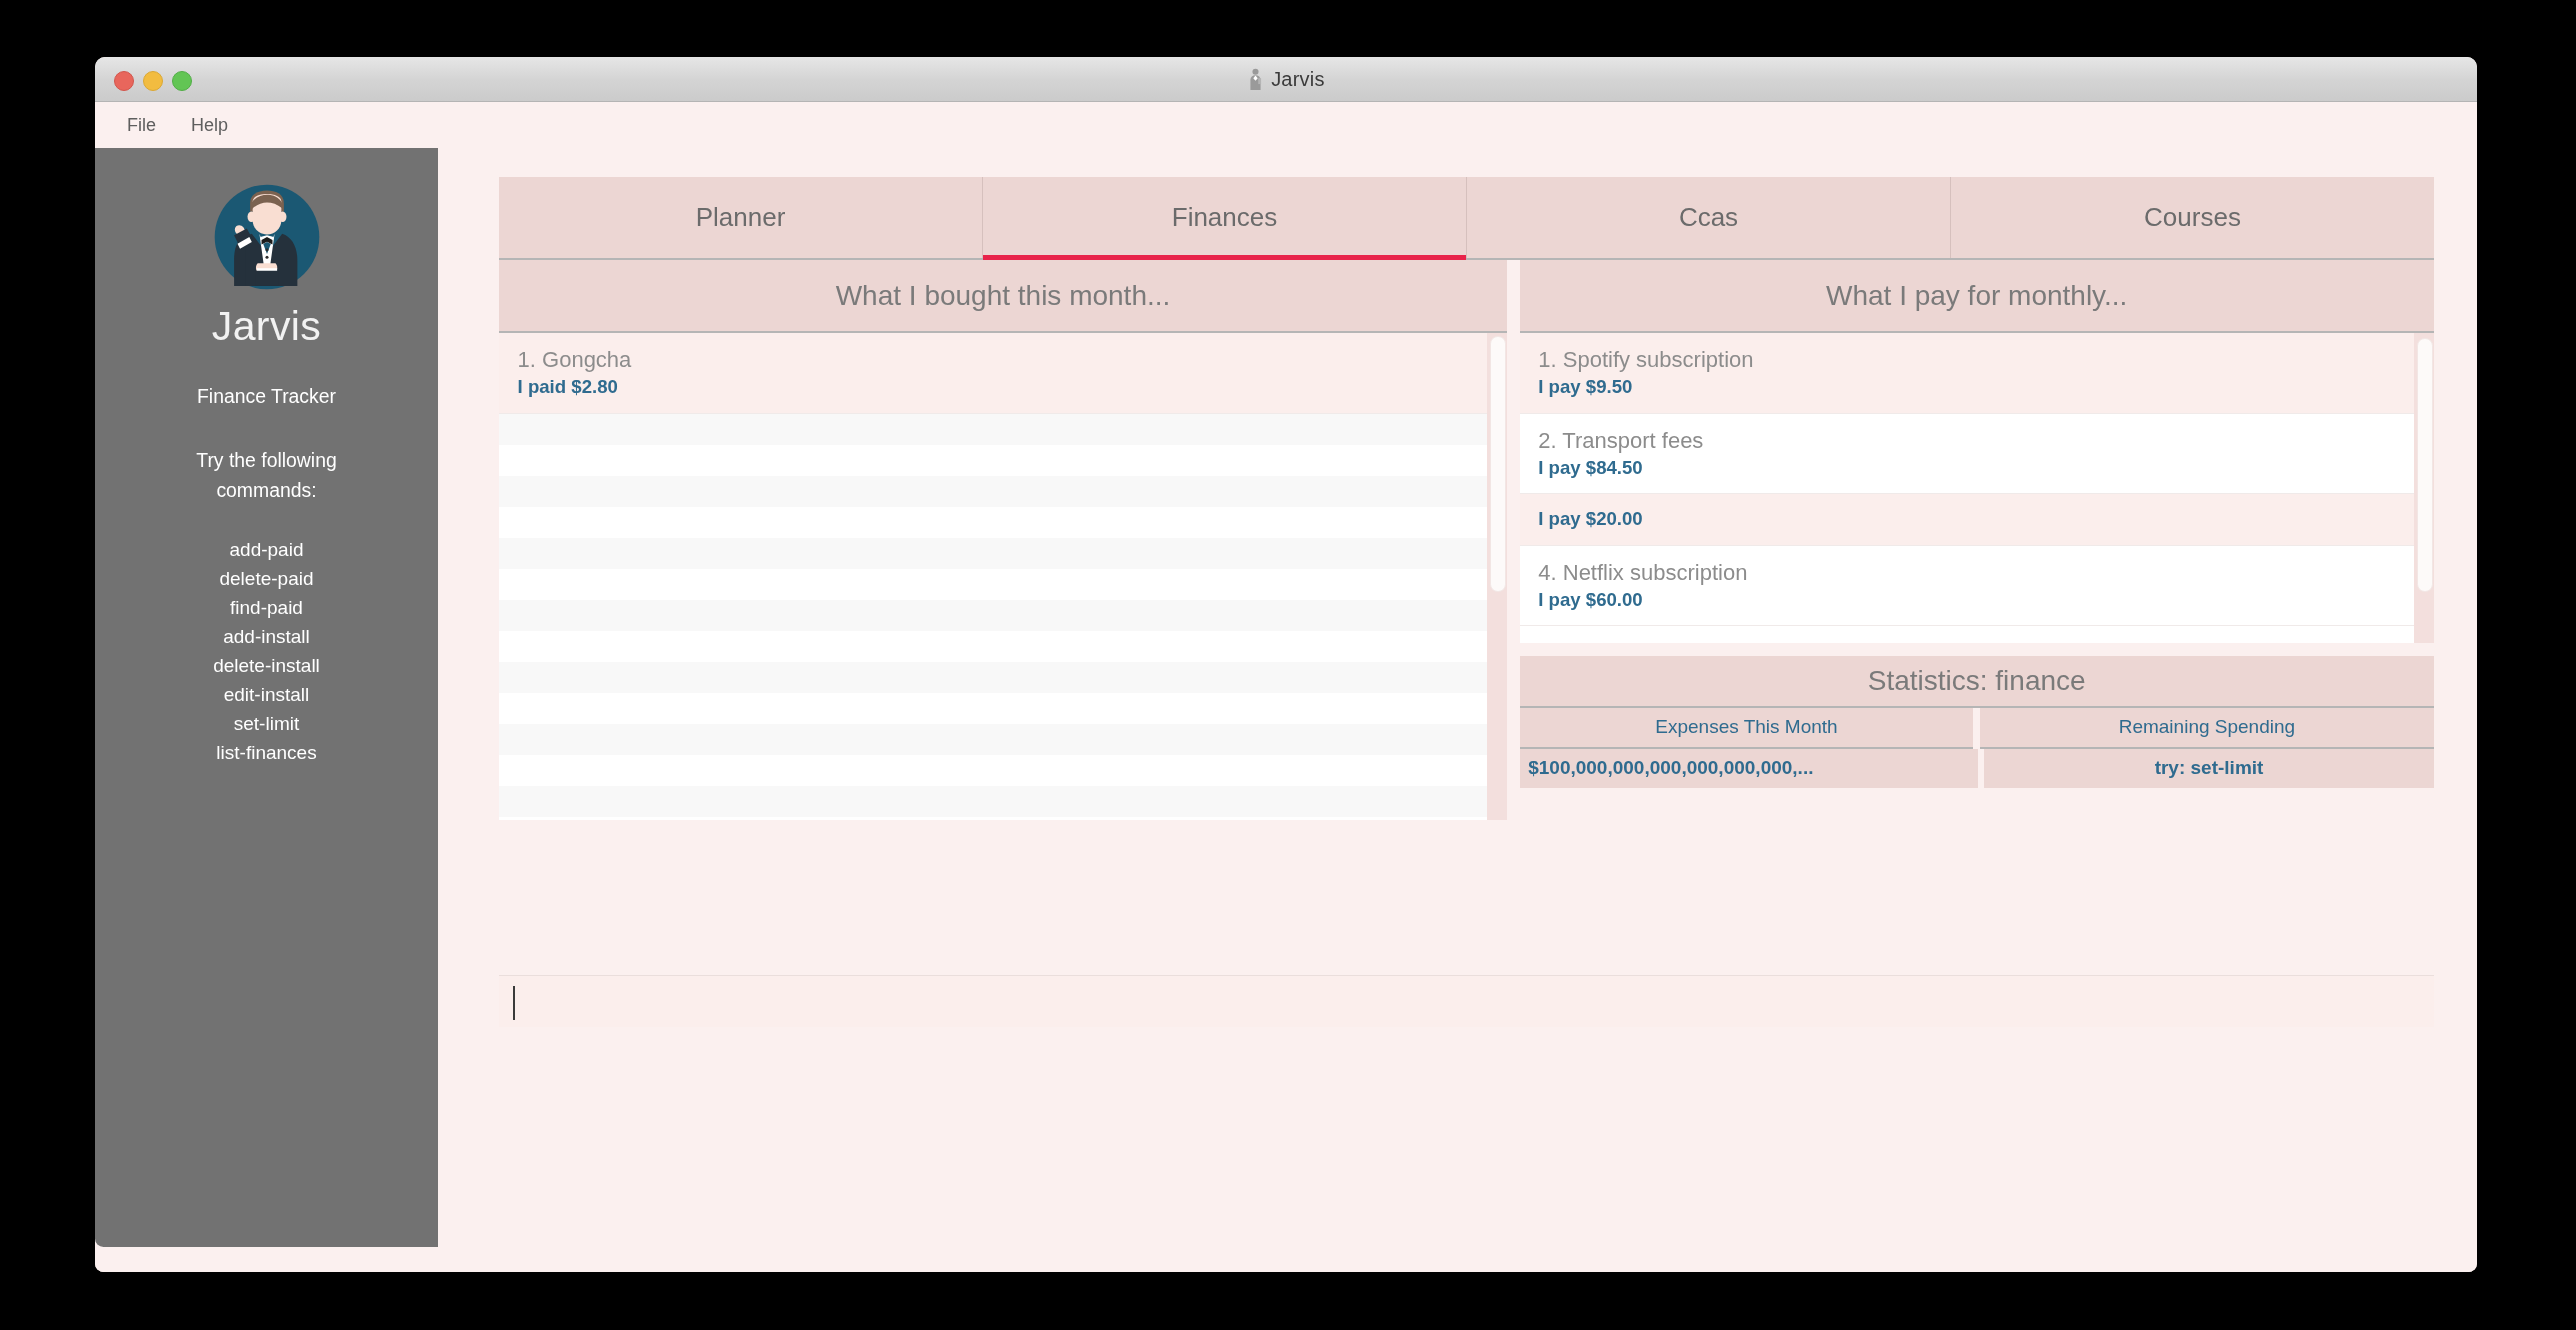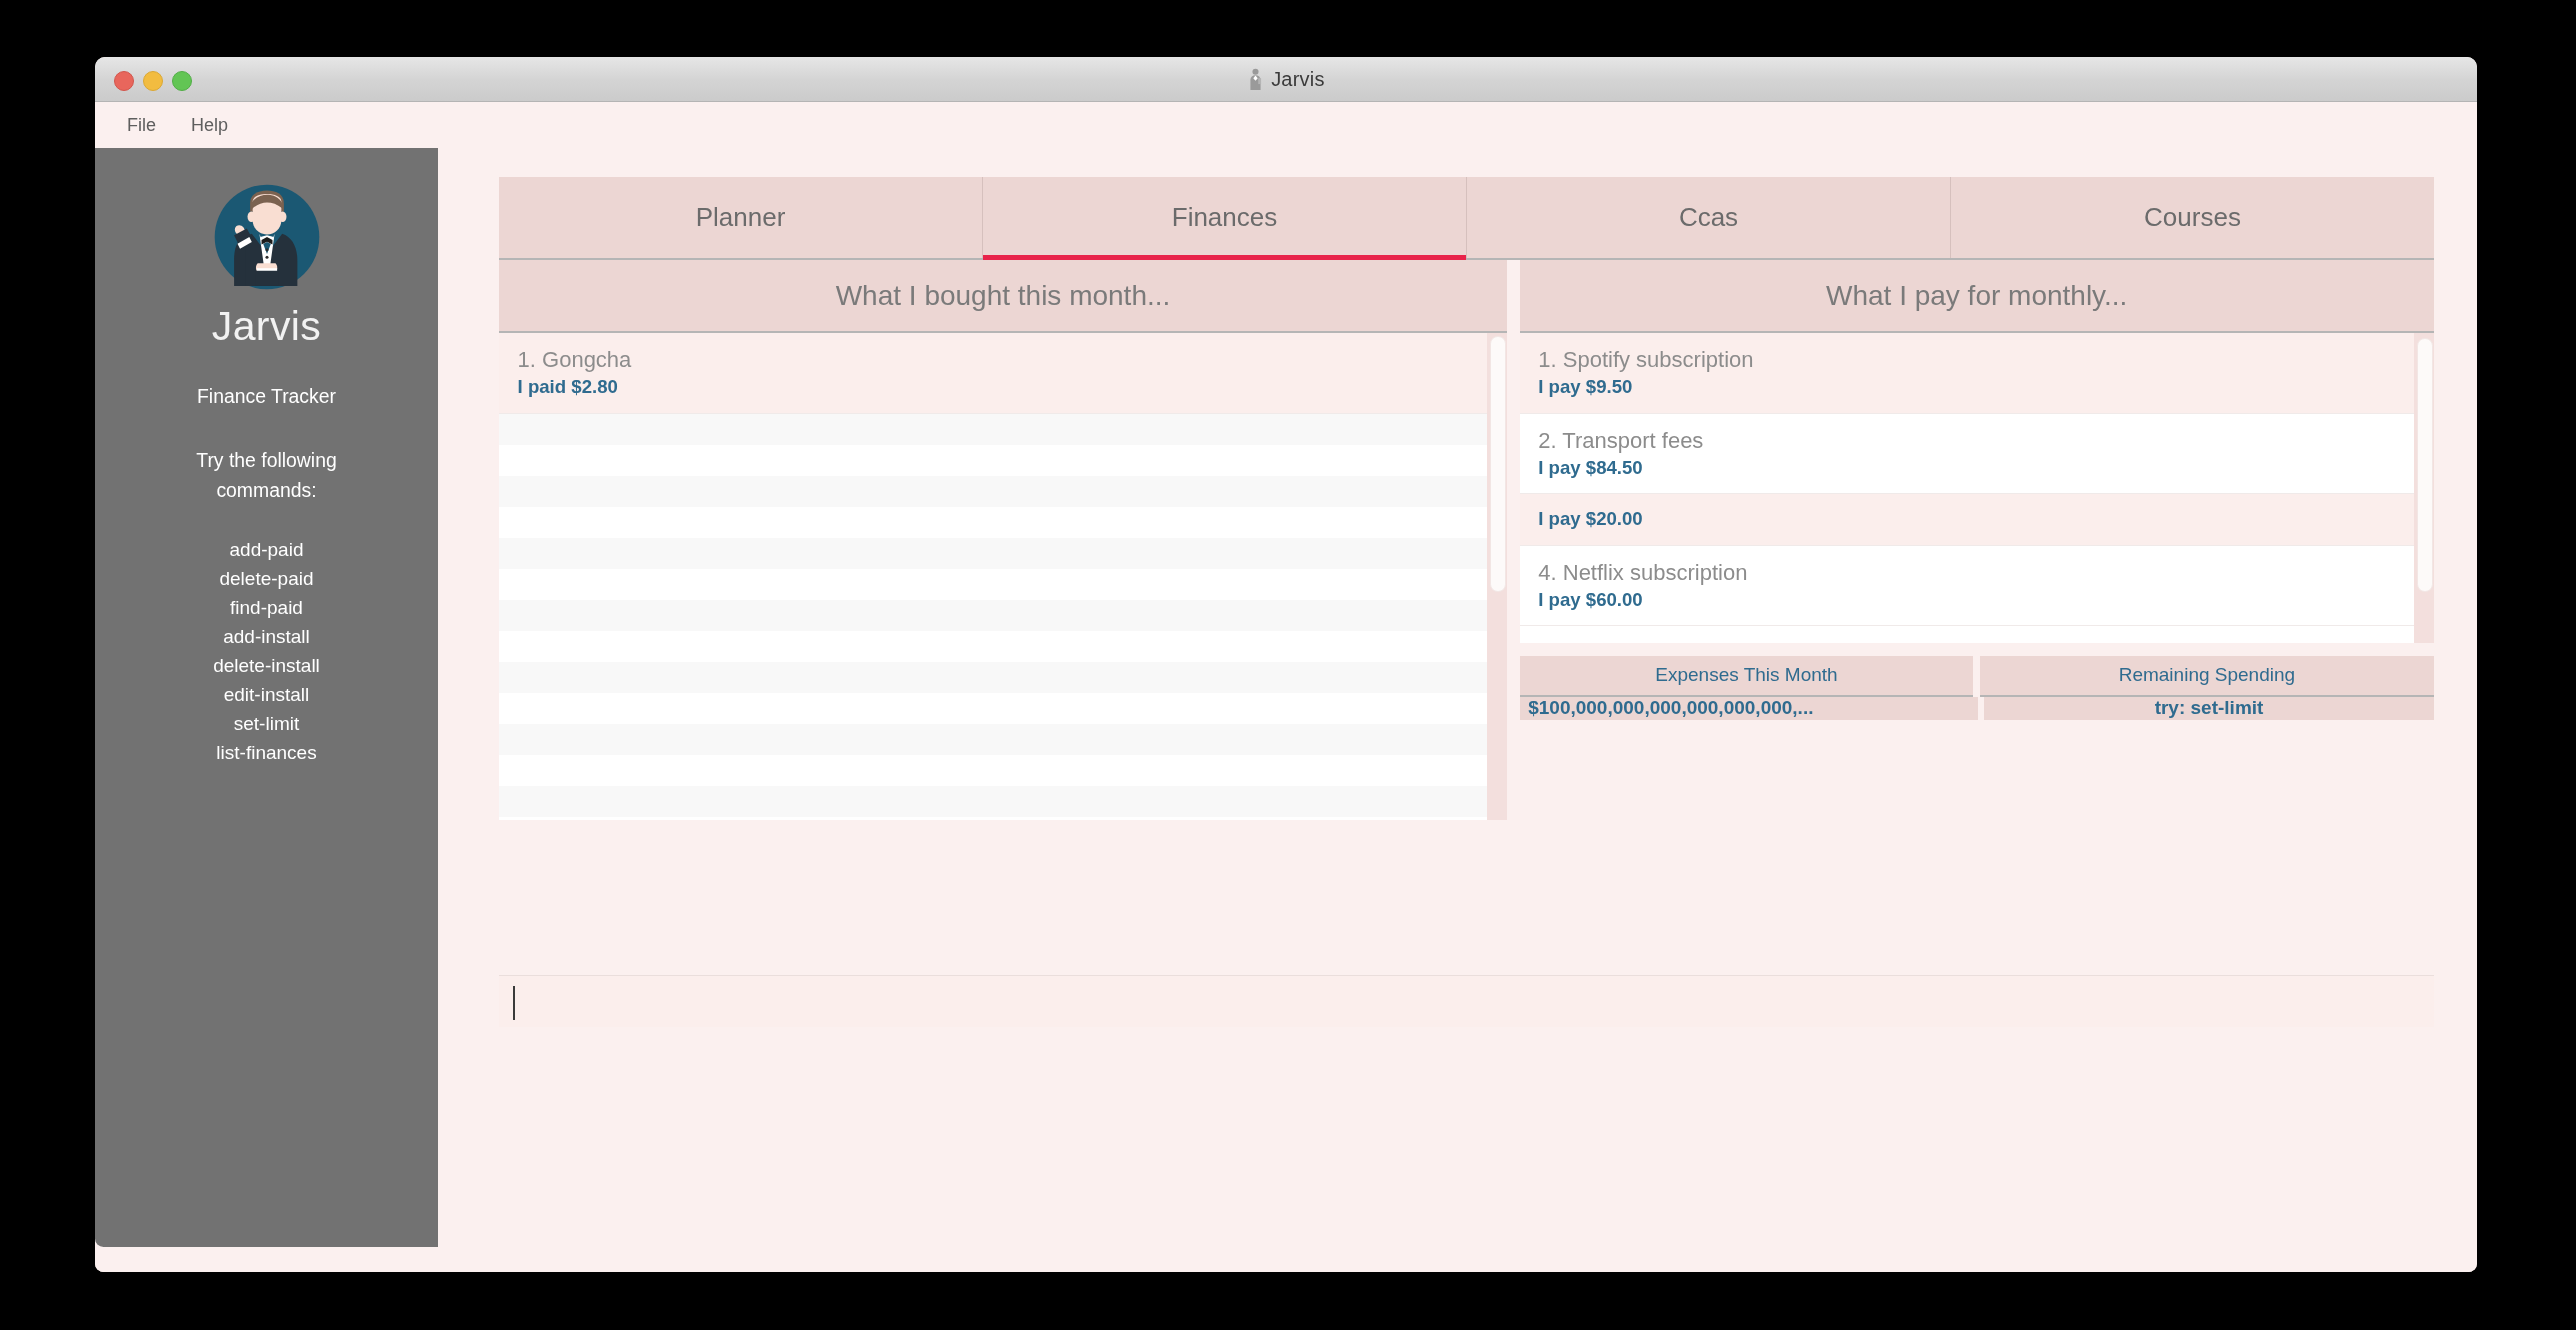--- a/index.html
+++ b/index.html
@@ -263,21 +263,21 @@
     display: flex;
     align-items: center;
     justify-content: center;
     font-size: 19px;
     color: #2f6b8f;
     box-sizing: border-box;
     overflow: hidden;
     white-space: nowrap;
   }
   .stats-head { height: 41px; border-bottom: 2.5px solid #b5b5b5; }
-  .stats-val  { height: 23px; font-weight: bold; text-align: right; }
+  .stats-val  { height: 39px; font-weight: bold; text-align: right; }
   .stats-val.left-al { justify-content: flex-start; padding-left: 8.5px; }
 
   
   #result-box {
     position: absolute;
     left: 61px;
     top: 686px;
     width: 1935px;
     height: 120px;
     background: #fbeeec;
@@ -438,20 +438,21 @@
                   <div class="r-title">4.  Netflix subscription</div>
                   <div class="r-line">I pay $60.00</div>
                 </div>
               </div>
             <div class="sbar">
               <div class="sthumb" style="top:5px; height:252px;"></div>
             </div>
           </div>
 
           <div id="stats">
+            <div id="stats-title">Statistics: finance</div>
             <div class="stats-row">
               <div class="stats-cell stats-head">Expenses This Month</div>
               <div class="stats-cell stats-head">Remaining Spending</div>
             </div>
             <div class="stats-row">
               <div class="stats-cell stats-val left-al">$100,000,000,000,000,000,000,...</div>
               <div class="stats-cell stats-val">try: set-limit</div>
             </div>
           </div>
         </div>

